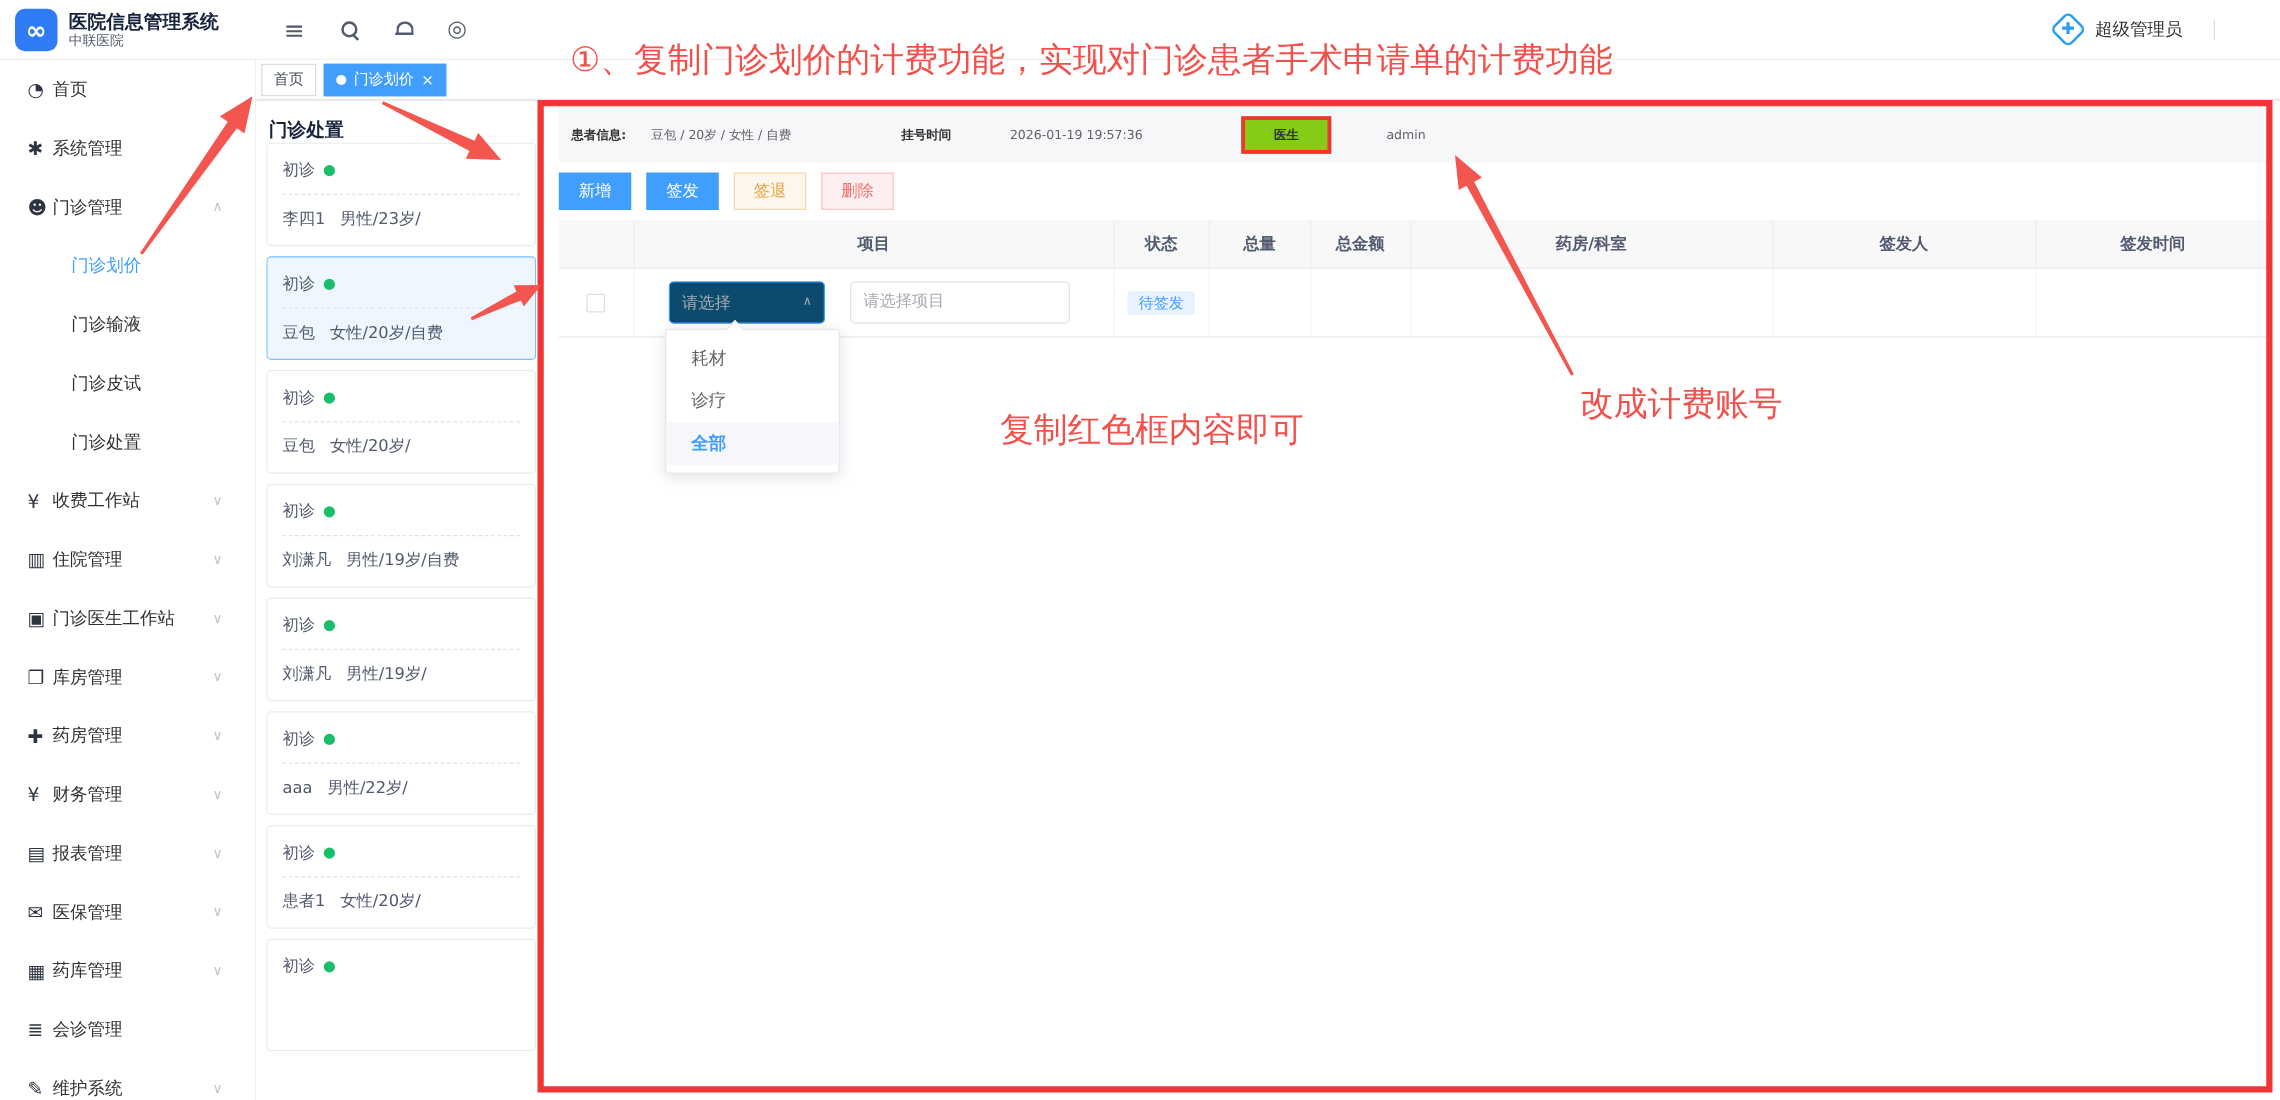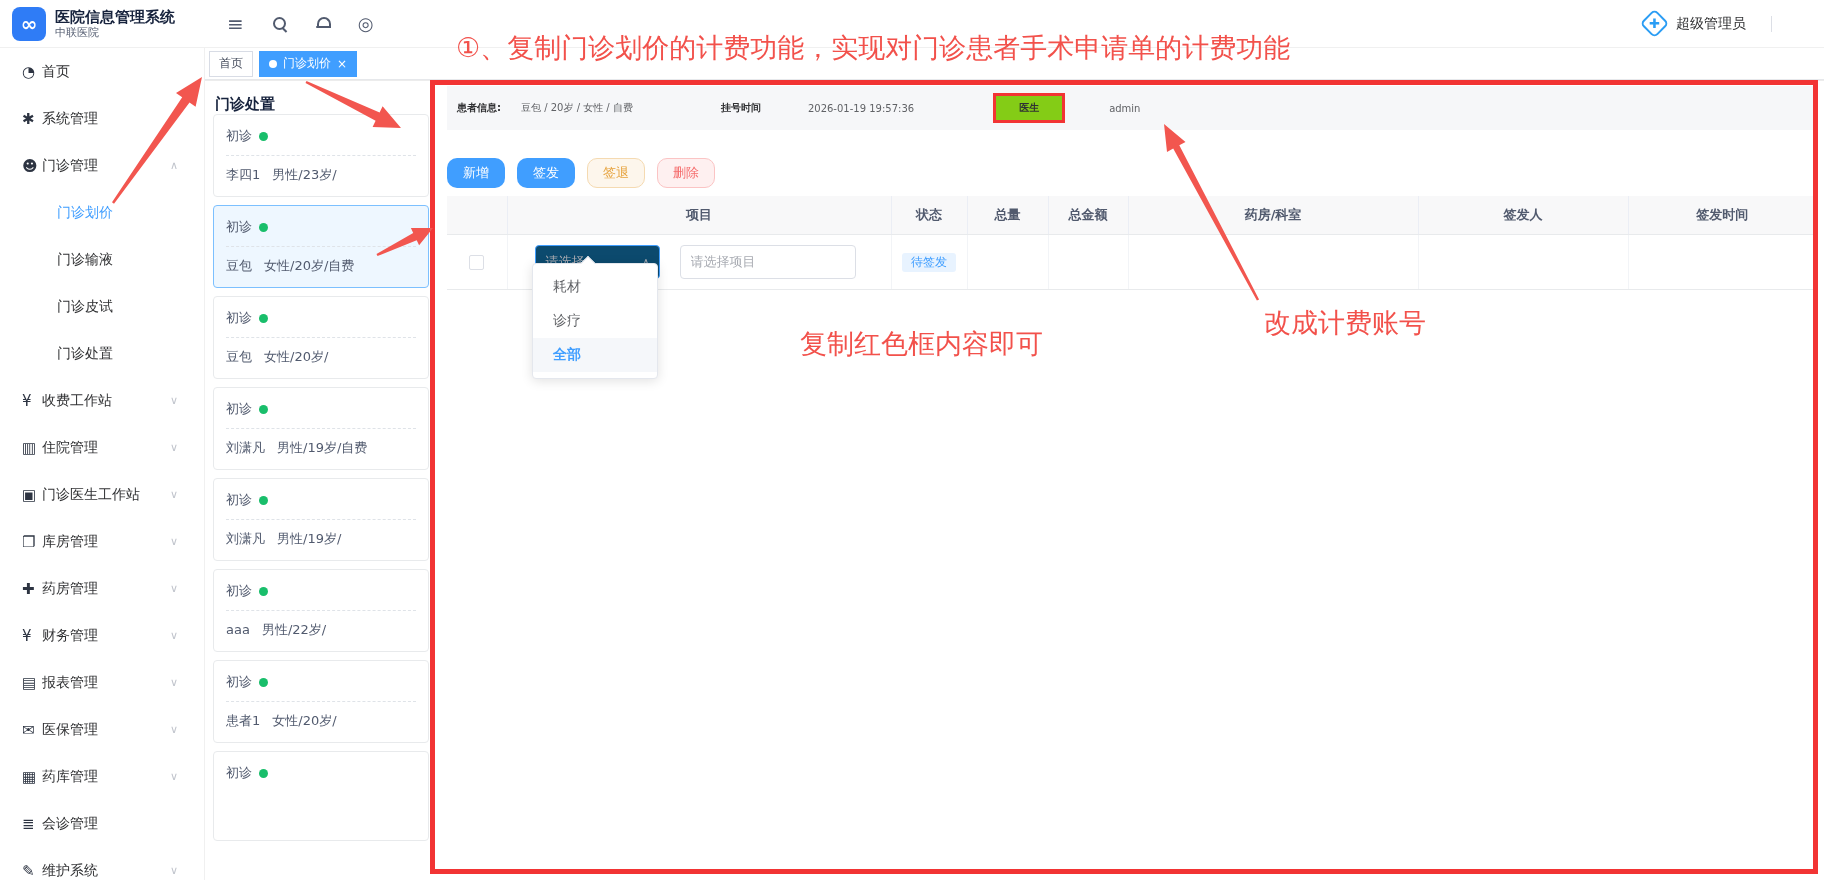--- a/index.html
+++ b/index.html
@@ -67,39 +67,39 @@
   .main{flex:1;position:relative;background:#fff;border-top:1px solid #ececec;padding:5px 8px 0 10px;min-width:0;}
   .info-bar{height:44px;background:#f6f7f9;display:flex;align-items:center;font-size:10px;padding-left:10px;}
   .lbl{font-weight:700;color:#303133;}
   .val{color:#606266;}
   .iv-patient{margin-left:20px;}
   .il-reg{margin-left:88px;}
   .iv-reg{margin-left:47px;}
   .doctor-box{margin-left:79px;border:3px solid var(--red-frame);padding:5px 23px;font-weight:700;color:#303133;background:#84cc16;}
   .iv-doc{margin-left:44px;}
   .toolbar{margin-top:8px;display:flex;gap:12px;}
-  .btn{height:30px;padding:0 15px;border-radius:10px;font-size:13px;display:flex;align-items:center;border:1px solid transparent;cursor:pointer;margin-top:20px;}
+  .btn{height:30px;padding:0 15px;border-radius:0;font-size:13px;display:flex;align-items:center;border:1px solid transparent;cursor:pointer;}
   .btn.primary{background:#409eff;color:#fff;}
   .btn.warn{background:#fdf6ec;color:#e6a23c;border-color:#f5dab1;}
   .btn.danger{background:#fef0f0;color:#f56c6c;border-color:#fbc4c4;}
   .table-wrap{margin-top:8px;}
   table{width:100%;border-collapse:collapse;table-layout:fixed;}
   th{height:38px;background:#f8f8f9;font-size:13px;color:#515a6e;font-weight:700;border-bottom:1px solid #e8eaec;border-right:1px solid #ebeef5;text-align:center;}
   th:last-child,td:last-child{border-right:none;}
   td{height:55px;border-bottom:1px solid #e8eaec;border-right:1px solid #f2f4f7;text-align:center;}
   .cb{display:inline-block;width:15px;height:15px;border:1px solid #dcdfe6;border-radius:2px;background:#fff;cursor:pointer;vertical-align:middle;}
   .cell-proj{display:flex;align-items:center;padding-left:26px;}
   .sel{width:125px;height:34px;border:1px solid #409eff;border-radius:4px;background:#0c4a6e;display:flex;align-items:center;justify-content:space-between;padding:0 9px 0 10px;font-size:13px;color:#a8abb2;cursor:pointer;}
   .sel .arrow{color:#a8abb2;font-size:10px;}
   .inp{width:176px;height:34px;border:1px solid #dcdfe6;border-radius:4px;background:#fff;margin-left:20px;padding-left:10px;font-size:13px;color:#606266;outline:none;}
   .inp::placeholder{color:#a8abb2;}
   .tag{background:#e8f3ff;color:#409eff;font-size:12px;height:19px;padding:0 9px;border-radius:3px;display:inline-flex;align-items:center;}
 
   
-  .dropdown{position:absolute;left:532px;top:263px;width:126px;background:#fff;border:1px solid #e4e7ed;border-radius:4px;box-shadow:0 2px 12px rgba(0,0,0,.12);padding:6px 0;z-index:6;}
+  .dropdown{position:absolute;left:532px;top:263px;width:140px;background:#fff;border:1px solid #e4e7ed;border-radius:4px;box-shadow:0 2px 12px rgba(0,0,0,.12);padding:6px 0;z-index:6;}
   .dd-caret{position:absolute;top:-6px;left:50px;width:10px;height:10px;background:#fff;border-left:1px solid #e4e7ed;border-top:1px solid #e4e7ed;transform:rotate(45deg);}
   .dd-item{height:34px;display:flex;align-items:center;padding-left:20px;font-size:14px;color:#606266;cursor:pointer;}
   .dd-item.active{color:#409eff;font-weight:700;background:#f5f7fa;}
 
   
   .overlay{position:absolute;inset:0;pointer-events:none;z-index:9;}
   .red-rect{position:absolute;left:430px;top:80px;width:1388px;height:794px;border:5px solid var(--red-frame);}
   .note{position:absolute;color:var(--red-note);font-size:27px;white-space:nowrap;}
   .note1{left:456px;top:30px;}
   .note2{left:800px;top:326px;}

